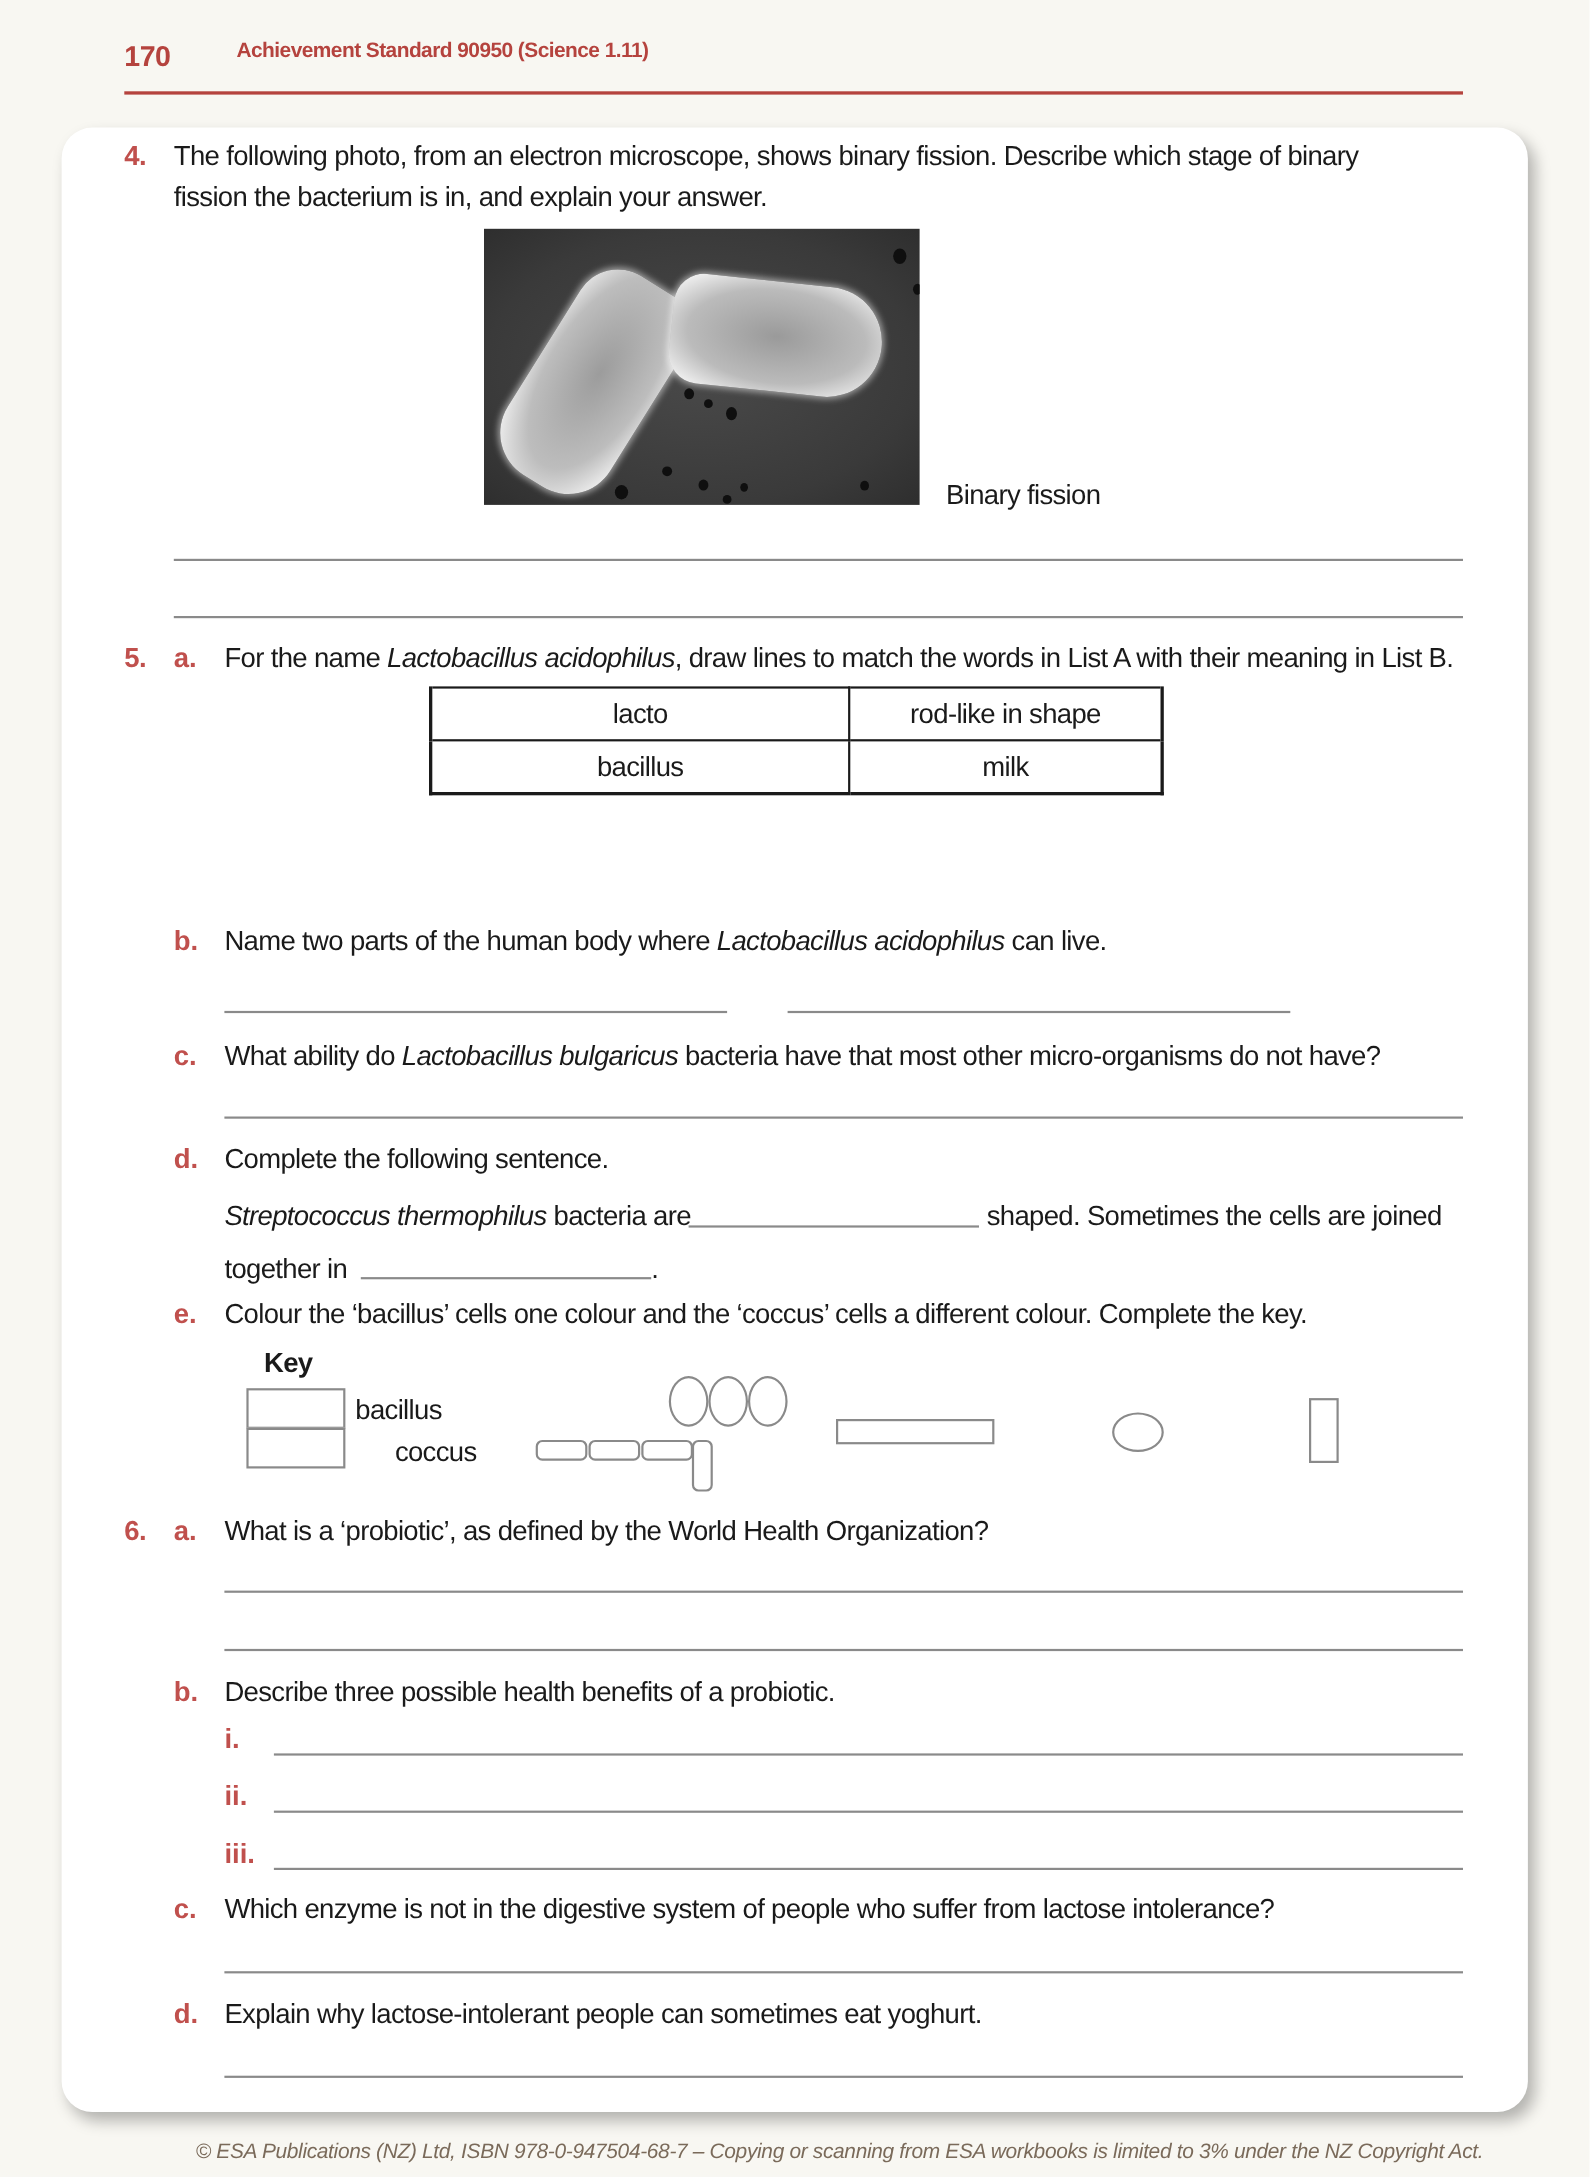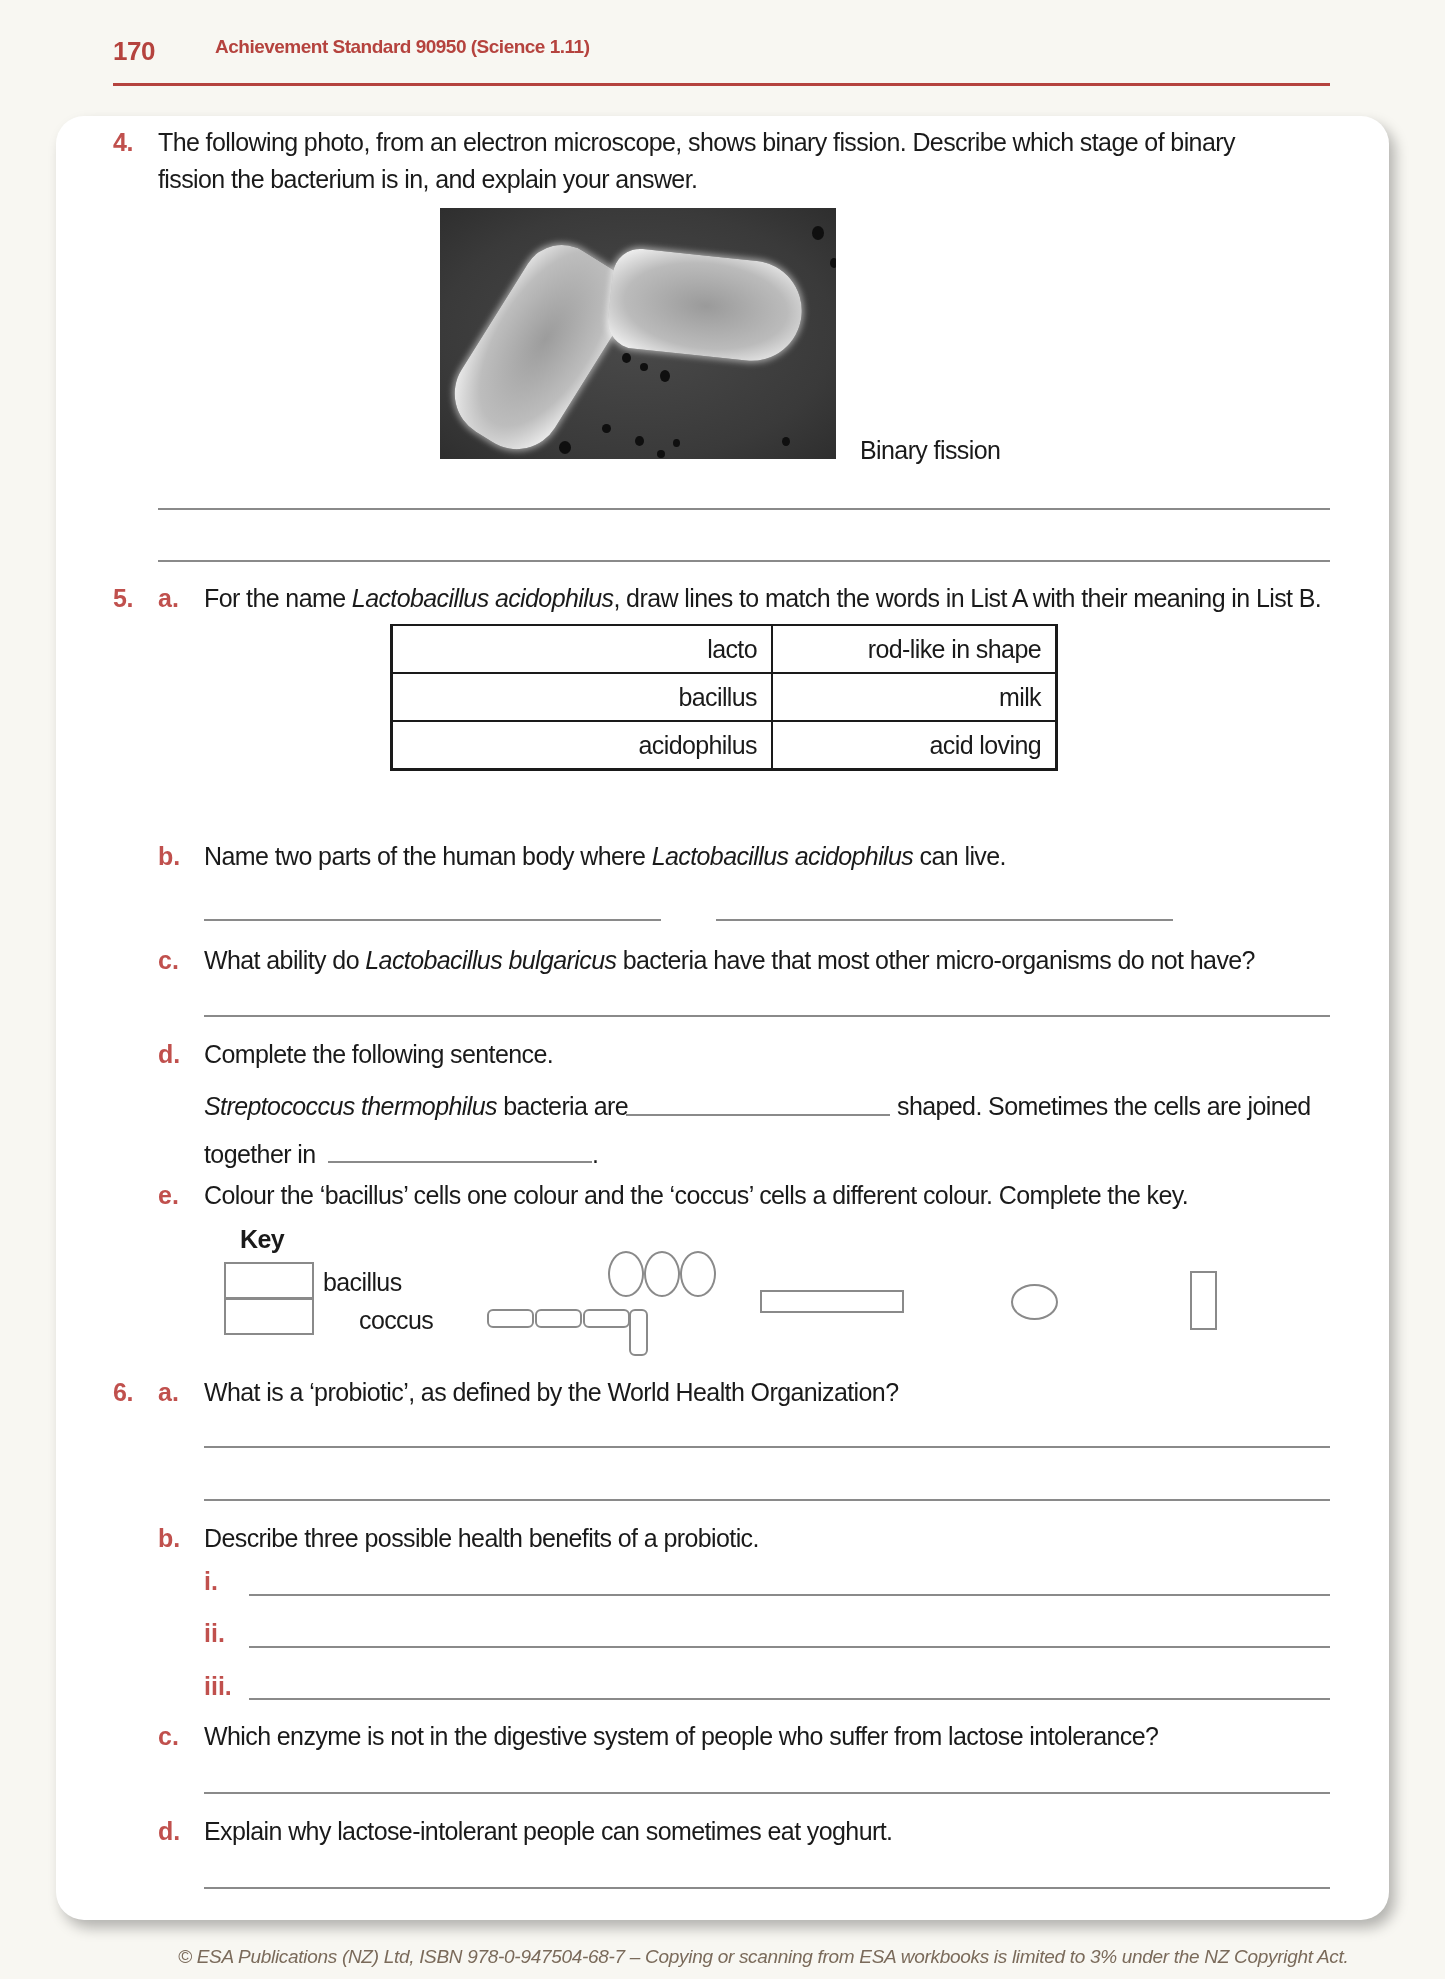--- a/index.html
+++ b/index.html
@@ -51,21 +51,21 @@
     transform: rotate(6deg);
     box-shadow: 0 0 6px 2px rgba(255,255,255,0.5);
   }
   .dot { position: absolute; background: #0f0f0f; border-radius: 50%; }
 
   table.match {
     position: absolute; left: 390px; top: 624px; border-collapse: collapse;
     font-size: 25px; letter-spacing: -0.6px;
   }
   table.match th, table.match td {
-    border: 2px solid #1a1a1a; height: 46px; padding: 0 14px; text-align: right;
+    border: 2px solid #1a1a1a; height: 46px; padding: 0 14px; text-align: center;
   }
   table.match th { background: #e6e6e6; text-align: center; font-weight: bold; border-top-width: 3px; }
   table.match td:first-child, table.match th:first-child { width: 350px; border-left-width: 3px; }
   table.match td:last-child, table.match th:last-child { width: 254px; border-right-width: 3px; }
   table.match tr:last-child td { border-bottom-width: 3px; }
 
   .keybox { position: absolute; width: 90px; height: 37px; border: 2px solid #8a8a8a; box-sizing: border-box; background: #fff; }
   .shape { position: absolute; border: 2px solid #8a8a8a; box-sizing: border-box; background: #fff; }
 
   .footer {
@@ -113,24 +113,20 @@
 
 <table class="match">
   <tbody>
   <tr>
     <td>lacto</td>
     <td>rod-like in shape</td>
   </tr>
   <tr>
     <td>bacillus</td>
     <td>milk</td>
-  </tr>
-  <tr>
-    <td>acidophilus</td>
-    <td>acid loving</td>
   </tr>
 </tbody>
   </table>
 
 <span class="abs sub" style="left:158px; top:842px;">b.</span>
 <span class="abs txt" style="left:204px; top:841px;"><span>Name two parts of the human body where </span><i>Lactobacillus acidophilus</i><span> can live.</span></span>
 <div class="rule" style="left:204px; top:919px; width:457px;"></div>
 <div class="rule" style="left:716px; top:919px; width:457px;"></div>
 
 <span class="abs sub" style="left:158px; top:946px;">c.</span>

